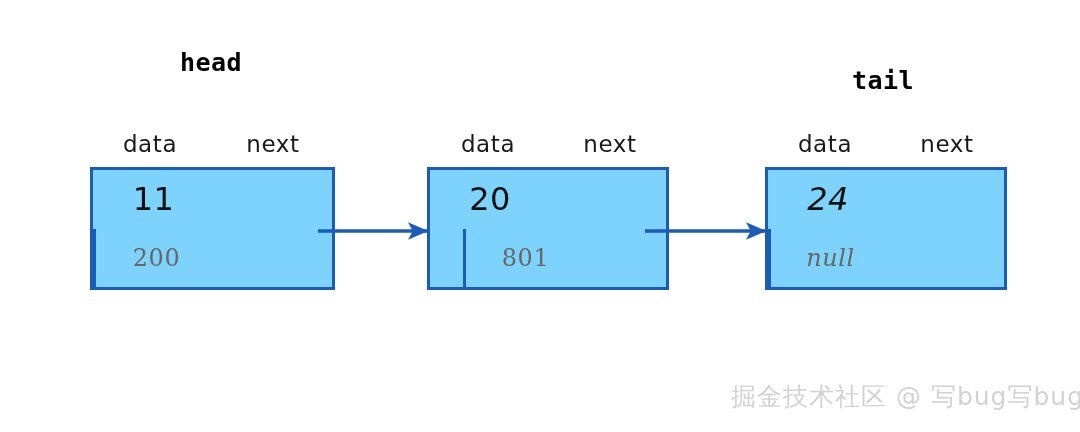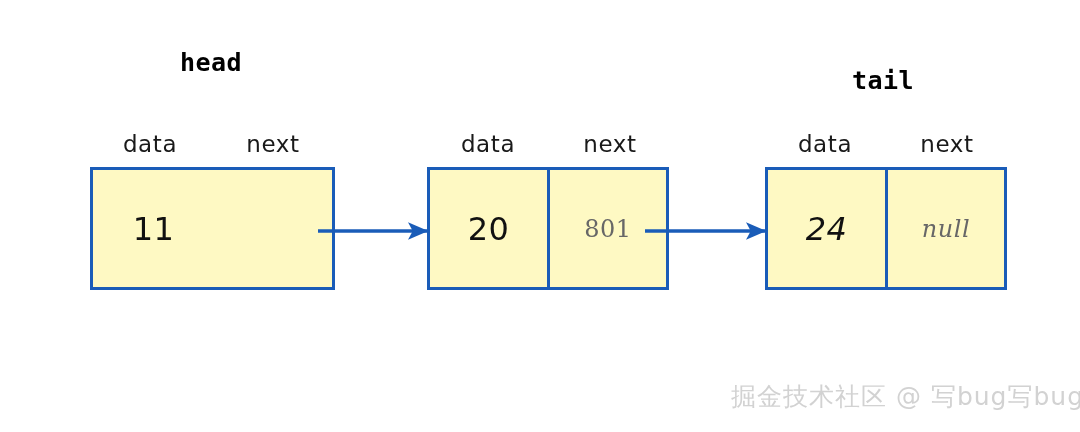--- a/index.html
+++ b/index.html
@@ -46,21 +46,22 @@
     transform: translateX(-50%);
     letter-spacing: 0.6px;
   }
 
   
   .node {
     position: absolute;
     box-sizing: border-box;
     display: flex;
     border: 3px solid #1a5cb8;
-    background: #fef9c3;
+    background: #7dd3fc;
+    flex-direction: column;
   }
   .cell {
     box-sizing: border-box;
     display: flex;
     align-items: center;
     justify-content: center;
     height: 100%;
   }
   .cell-data {
     font-family: "DejaVu Sans", sans-serif;
@@ -102,27 +103,28 @@
 
 <div id="canvas">
 
   <div class="ptr-label" style="left:211px; top:48px;">head</div>
   <div class="ptr-label" style="left:883px; top:66px;">tail</div>
 
   <div class="field-caption" style="left:150px; top:131px;">data</div>
   <div class="field-caption" style="left:273px; top:131px;">next</div>
   <div class="node" style="left:90px; top:167px; width:245px; height:123px;">
     <div class="cell cell-data" style="width:121px;">11</div>
+    <div class="cell cell-next" style="width:124px;">200</div>
   </div>
 
   <div class="field-caption" style="left:488px; top:131px;">data</div>
   <div class="field-caption" style="left:610px; top:131px;">next</div>
   <div class="node" style="left:427px; top:167px; width:242px; height:123px;">
     <div class="cell cell-data" style="width:120px;">20</div>
-    <div class="cell cell-next" style="width:122px;">801</div>
+    <div class="cell cell-next" style="width:122px;margin-left:33px;">801</div>
   </div>
 
   <div class="field-caption" style="left:825px; top:131px;">data</div>
   <div class="field-caption" style="left:947px; top:131px;">next</div>
   <div class="node" style="left:765px; top:167px; width:242px; height:123px;font-style:italic;">
     <div class="cell cell-data" style="width:120px;">24</div>
     <div class="cell cell-next" style="width:122px;">null</div>
   </div>
 
   <svg id="arrows" viewBox="0 0 1080 432" xmlns="http://www.w3.org/2000/svg">

